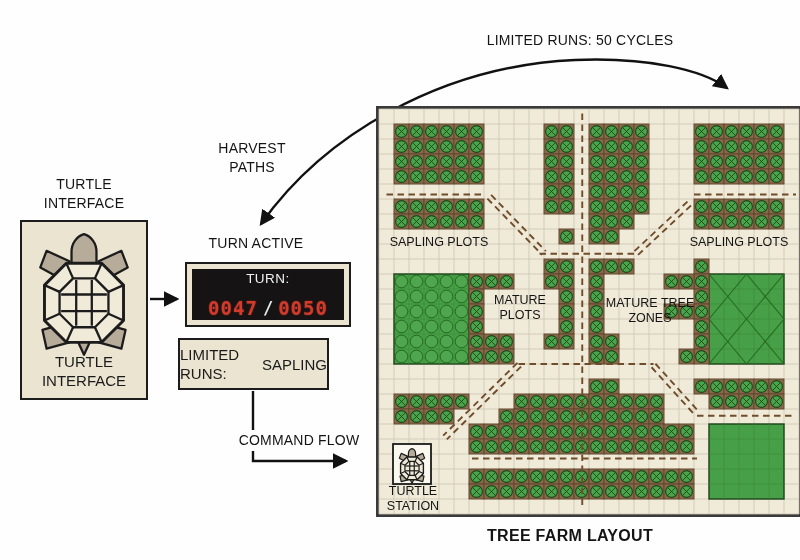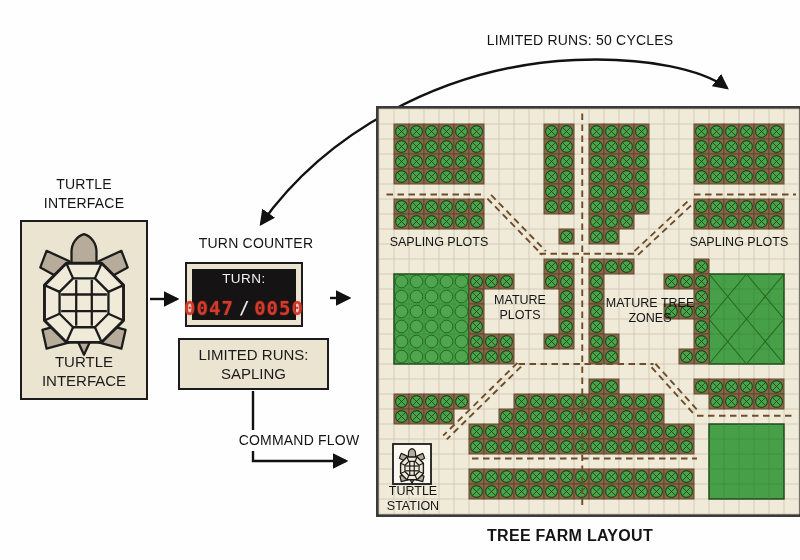--- a/index.html
+++ b/index.html
@@ -5,29 +5,29 @@
   html,body{margin:0;padding:0;background:#ffffff;}
   #canvas{position:relative;width:800px;height:560px;background:#fefefe;overflow:hidden;
           font-family:"Liberation Sans",sans-serif;color:#1a1a1a;}
   .lbl{position:absolute;text-align:center;font-size:14px;line-height:19px;letter-spacing:.2px;
        color:#141414;white-space:nowrap;}
   .box{position:absolute;background:#ebe4d1;border:2.5px solid #1c1c1c;box-sizing:border-box;}
   #turtle-box{left:20px;top:220px;width:128px;height:180px;}
   #turtle-box .icon-slot{position:absolute;left:50%;top:10px;transform:translateX(-50%);}
   #turtle-box .box-label{position:absolute;left:0;right:0;bottom:8px;text-align:center;
        font-size:15px;line-height:19px;}
-  #counter-outer{left:185px;top:262px;width:118px;height:65px;padding:5px;}
+  #counter-outer{left:185px;top:262px;width:166px;height:65px;padding:5px;}
   #counter-display{width:100%;height:100%;background:#151313;box-sizing:border-box;
        display:flex;flex-direction:column;align-items:center;justify-content:center;gap:1px;}
   #counter-display .t{color:#f2f2f2;font-size:13.5px;letter-spacing:.5px;}
   #counter-display .digits{display:flex;align-items:center;gap:5px;
        font-family:"DejaVu Sans Mono",monospace;font-weight:bold;font-size:19px;line-height:19px;margin-top:12px;}
   #counter-display .seg{color:#d23a2c;text-shadow:0 0 2px rgba(210,58,44,.55);letter-spacing:1px;}
   #counter-display .sep{color:#e8e8e8;font-size:17px;}
-  #status-box{left:178px;top:338px;width:151px;height:52px;display:flex;flex-direction:column;
+  #status-box{left:178px;top:338px;width:151px;height:52px;display:flex;flex-direction:row;
        align-items:center;justify-content:center;font-size:15px;line-height:19px;}
   #command-flow-label{left:183px;top:430px;width:140px;background:#fefefe;padding:1px 2px;margin-left:44px;}
   #farm-title{left:420px;top:526px;width:300px;font-weight:bold;font-size:16px;letter-spacing:.3px;}
   #limited-runs-label{left:440px;top:31px;width:280px;}
   #harvest-paths-label{left:192px;top:139px;width:120px;}
   #counter-label{left:176px;top:234px;width:160px;}
   #turtle-top-label{left:4px;top:175px;width:160px;}
   #flow-arrows{position:absolute;left:0;top:0;pointer-events:none;}
   #farm-slot{position:absolute;left:376px;top:106px;}
 </style>
@@ -48,22 +48,26 @@
       <path d="M253,391 L253,461 L346,461" marker-end="url(#arw)"></path>
       <path d="M575,60 C440,66 323,136 261,224" marker-end="url(#arw)"></path>
       <path d="M575,60 C648,57 703,70 727,88" marker-end="url(#arw)"></path>
     </g>
   </svg>
 
   <div class="lbl" id="turtle-top-label">
     <div>TURTLE</div>
     <div>INTERFACE</div>
   </div>
+  <div class="lbl" id="harvest-paths-label">
+    <div>HARVEST</div>
+    <div>PATHS</div>
+  </div>
   <div class="lbl" id="limited-runs-label">LIMITED RUNS: 50 CYCLES</div>
-  <div class="lbl" id="counter-label">TURN COUNTER</div>
+  <div class="lbl" id="counter-label">TURN ACTIVE</div>
   <div class="lbl" id="command-flow-label">COMMAND FLOW</div>
   <div class="lbl" id="farm-title">TREE FARM LAYOUT</div>
 
   <div class="box" id="turtle-box">
     <div class="icon-slot">
       <svg id="big-turtle" width="104" height="125" viewBox="0 0 100 120">
           <g transform="scale(1)" stroke-linejoin="round">
             <path d="M14,18 L36,28 L26,44 L8,34 Z" fill="#b6ac99" stroke="#1c1c1c" stroke-width="2.2"></path>
             <path d="M86,18 L64,28 L74,44 L92,34 Z" fill="#b6ac99" stroke="#1c1c1c" stroke-width="2.2"></path>
             <path d="M10,94 L28,89 L36,106 L14,112 Z" fill="#b6ac99" stroke="#1c1c1c" stroke-width="2.2"></path>

